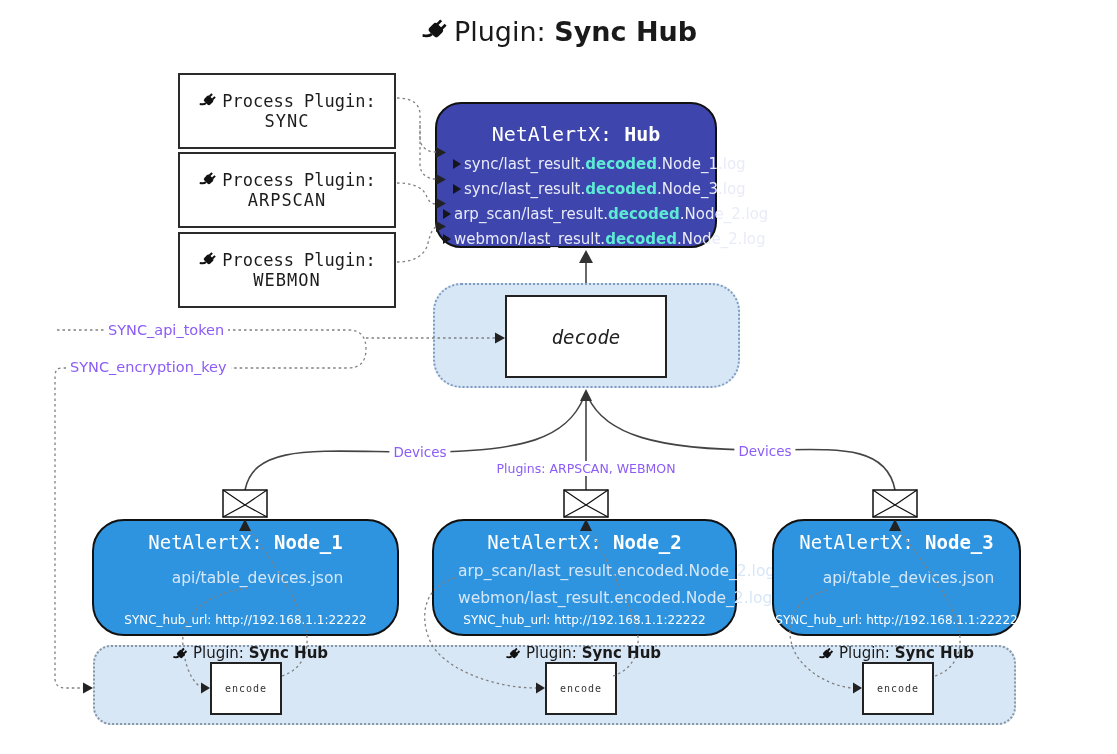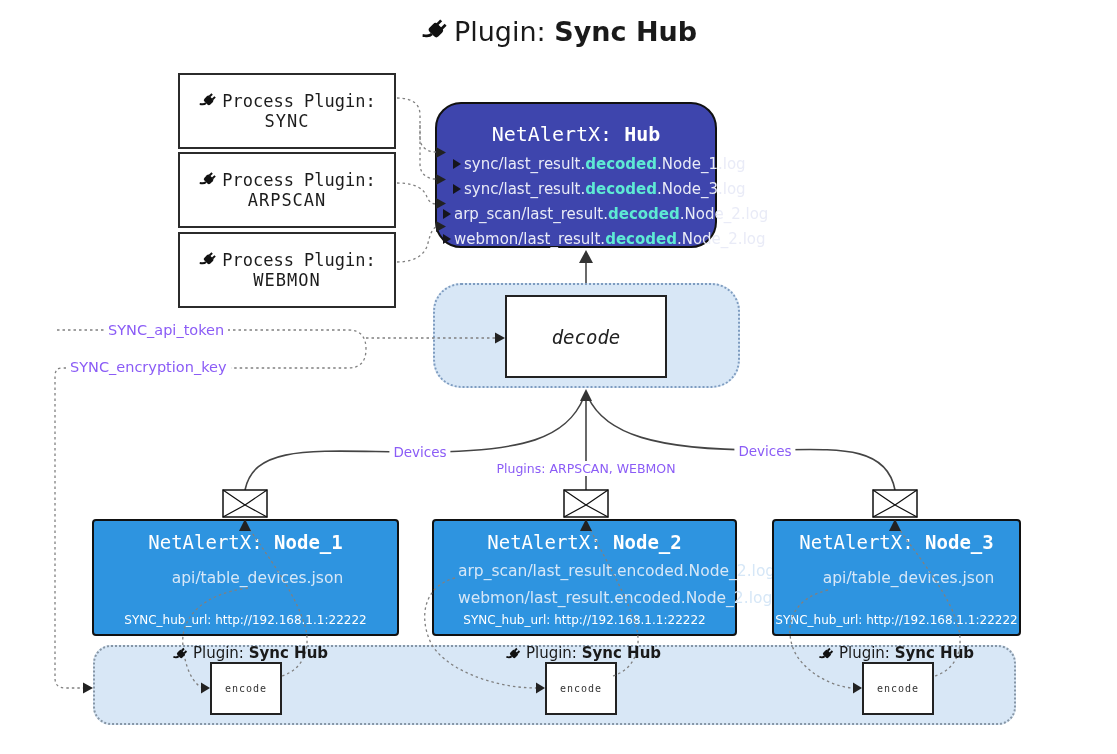--- a/index.html
+++ b/index.html
@@ -44,21 +44,21 @@
     background:#fff; border:2px solid #222; z-index:2; display:flex;
     align-items:center; justify-content:center;
     font-family:"DejaVu Sans Mono", monospace; font-size:19px; color:#222;font-style:italic; }
 
   
   .line-label { position:absolute; background:#fff; padding:0 4px; color:#8b5cf6;
     z-index:6; white-space:nowrap; }
 
   
   .node { position:absolute; top:519px; height:117px; background:#2E94E0;
-    border:2px solid #111; border-radius:4px; z-index:2; }
+    border:2px solid #111; border-radius:32px; z-index:2; }
   .node-title { text-align:center; font-family:"DejaVu Sans Mono", monospace;
     font-size:19px; color:#fff; margin-top:10px; }
   .node-files { text-align:center; font-size:15.5px; color:#d6e7f7; margin-top:12px;
     line-height:27px;padding-left:24px; }
   .node-files.two { margin-top:5px; }
   .node-url { position:absolute; bottom:7px; left:0; width:100%; text-align:center;
     font-size:12px; color:#fff; }
 
   
   .enc-band { position:absolute; left:93px; top:645px; width:923px; height:80px;

